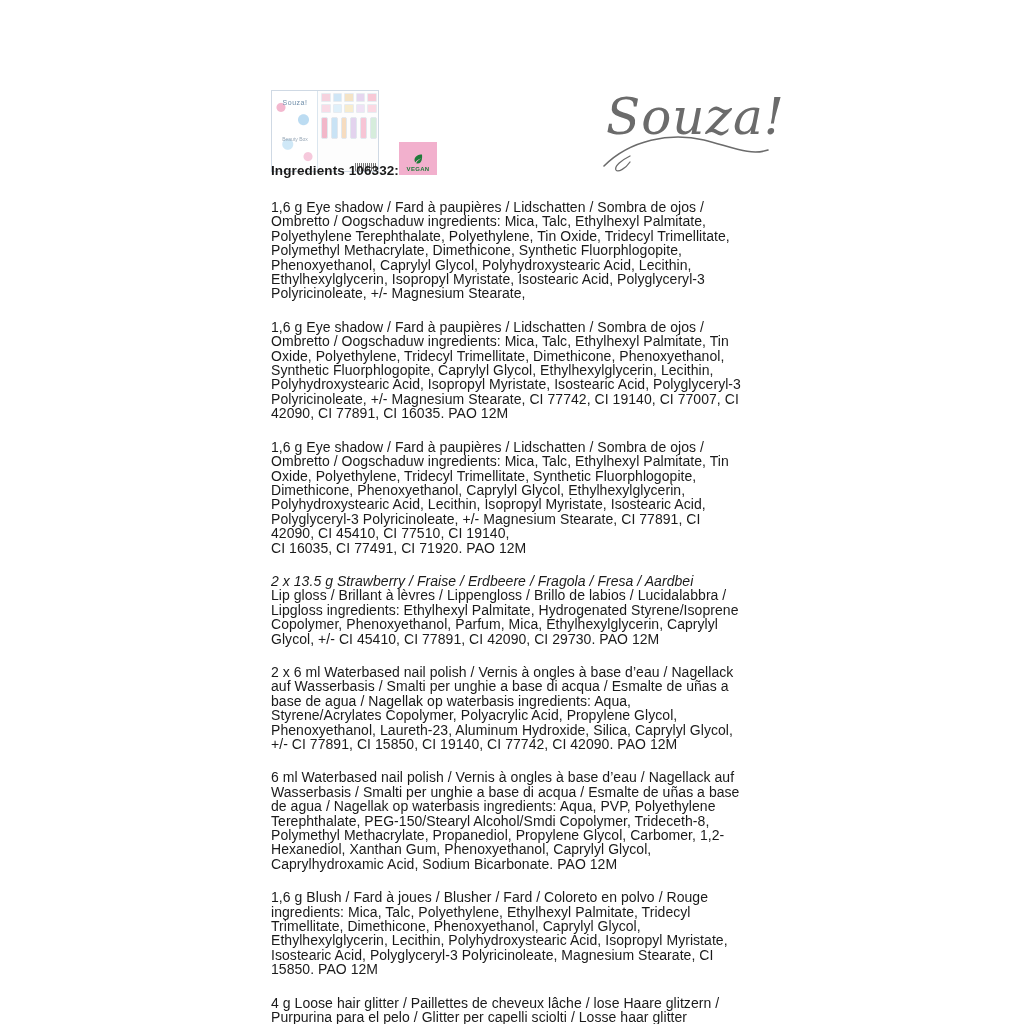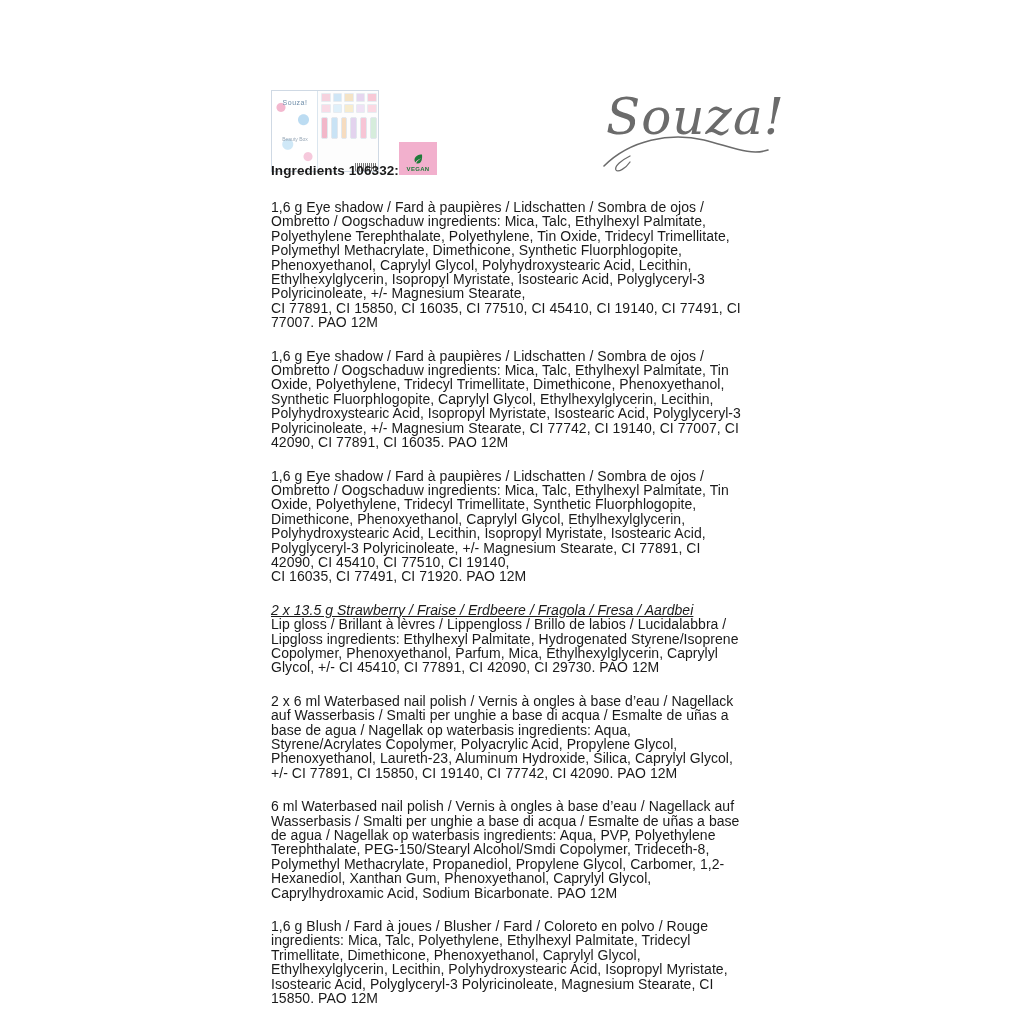--- a/index.html
+++ b/index.html
@@ -170,21 +170,20 @@
     letter-spacing: .1px;
   }
   .block {
     font-size: 14px;
     line-height: 14.4px;
     margin-bottom: 19px;
     letter-spacing: .05px;
   }
   .block .hl {
     font-style: italic;
-    text-decoration: underline;
   }
   .block:last-child { margin-bottom: 0; }
 </style>
 </head>
 <body>
 
 <div class="header">
 
   <div class="product-photo">
     <div class="pp-lid">
@@ -234,21 +233,20 @@
       <path d="M30 30 C22 34, 14 40, 16 44 C18 47, 26 42, 30 36" fill="none" stroke="#6b6b6b" stroke-width="1.3" stroke-linecap="round"></path>
     </svg>
   </div>
 </div>
 
 <div class="doc">
   <h1>Ingredients 106332:</h1>
 
   <div class="block">
     <span>1,6 g  Eye shadow / Fard à paupières / Lidschatten / Sombra de ojos / Ombretto / Oogschaduw ingredients: Mica, Talc, Ethylhexyl Palmitate, Polyethylene Terephthalate, Polyethylene, Tin Oxide, Tridecyl Trimellitate, Polymethyl Methacrylate, Dimethicone, Synthetic Fluorphlogopite, Phenoxyethanol, Caprylyl Glycol, Polyhydroxystearic Acid, Lecithin, Ethylhexylglycerin, Isopropyl Myristate, Isostearic Acid, Polyglyceryl-3 Polyricinoleate, +/- Magnesium Stearate,</span><br>
-    <span>CI 77891, CI 15850, CI 16035, CI 77510, CI 45410, CI 19140, CI 77491, CI 77007. PAO 12M</span>
   </div>
 
   <div class="block">
     <span>1,6 g  Eye shadow / Fard à paupières / Lidschatten / Sombra de ojos / Ombretto / Oogschaduw ingredients: Mica, Talc, Ethylhexyl Palmitate, Tin Oxide, Polyethylene, Tridecyl Trimellitate, Dimethicone, Phenoxyethanol, Synthetic Fluorphlogopite, Caprylyl Glycol, Ethylhexylglycerin, Lecithin, Polyhydroxystearic Acid, Isopropyl Myristate, Isostearic Acid, Polyglyceryl-3 Polyricinoleate, +/- Magnesium Stearate, CI 77742, CI 19140, CI 77007, CI 42090, CI 77891, CI 16035. PAO 12M</span>
   </div>
 
   <div class="block">
     <span>1,6 g  Eye shadow / Fard à paupières / Lidschatten / Sombra de ojos / Ombretto / Oogschaduw ingredients: Mica, Talc, Ethylhexyl Palmitate, Tin Oxide, Polyethylene, Tridecyl Trimellitate, Synthetic Fluorphlogopite, Dimethicone, Phenoxyethanol, Caprylyl Glycol, Ethylhexylglycerin, Polyhydroxystearic Acid, Lecithin, Isopropyl Myristate, Isostearic Acid, Polyglyceryl-3 Polyricinoleate, +/- Magnesium Stearate, CI 77891, CI 42090, CI 45410, CI 77510, CI 19140,</span><br>
     <span>CI 16035, CI 77491, CI 71920. PAO 12M</span>
   </div>
@@ -263,13 +261,16 @@
   </div>
 
   <div class="block">
     <span>6 ml Waterbased nail polish / Vernis à ongles à base d’eau / Nagellack auf Wasserbasis / Smalti per unghie a base di acqua / Esmalte de uñas a base de agua / Nagellak op waterbasis ingredients: Aqua, PVP, Polyethylene Terephthalate, PEG-150/Stearyl Alcohol/Smdi Copolymer, Trideceth-8, Polymethyl Methacrylate, Propanediol, Propylene Glycol, Carbomer, 1,2-Hexanediol, Xanthan Gum, Phenoxyethanol, Caprylyl Glycol, Caprylhydroxamic Acid, Sodium Bicarbonate. PAO 12M</span>
   </div>
 
   <div class="block">
     <span>1,6 g Blush / Fard à joues / Blusher / Fard / Coloreto en polvo / Rouge ingredients: Mica, Talc, Polyethylene, Ethylhexyl Palmitate, Tridecyl Trimellitate, Dimethicone, Phenoxyethanol, Caprylyl Glycol, Ethylhexylglycerin, Lecithin, Polyhydroxystearic Acid, Isopropyl Myristate, Isostearic Acid, Polyglyceryl-3 Polyricinoleate, Magnesium Stearate, CI 15850. PAO 12M</span>
   </div>
 
+  <div class="block">
+    <span>4 g Loose hair glitter / Paillettes de cheveux lâche / lose Haare glitzern / Purpurina para el pelo / Glitter per capelli sciolti / Losse haar glitter</span>
+  </div>
 </div>
 
 </body></html>

